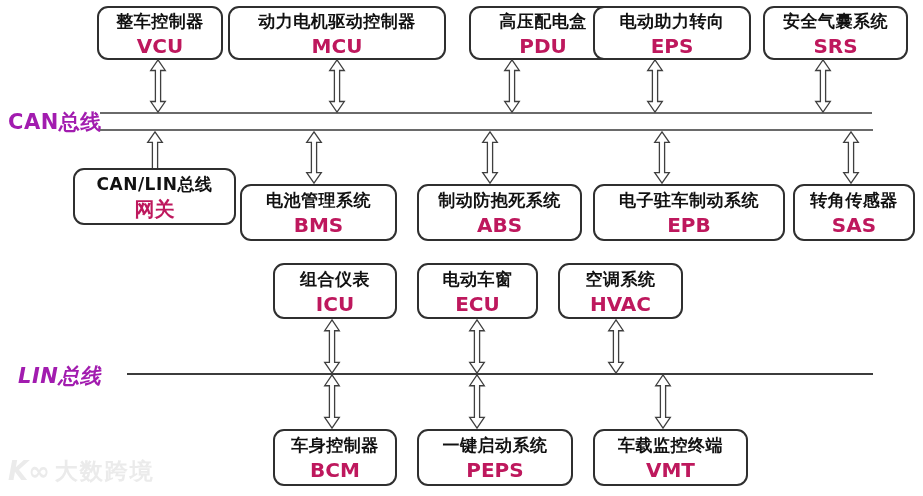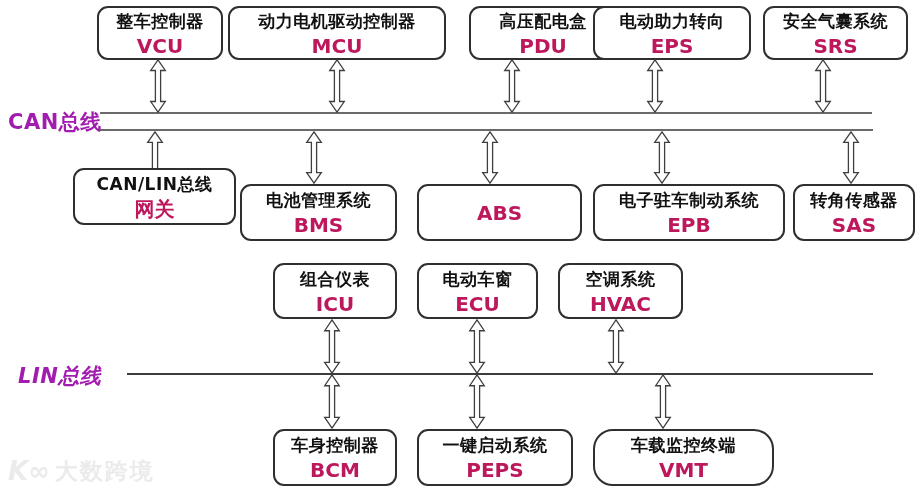--- a/index.html
+++ b/index.html
@@ -138,20 +138,21 @@
 
   <div class="node" style="left:73px;top:168px;width:163px;height:57px;">
     <div class="l1">CAN/LIN总线</div>
     <div class="l2">网关</div>
   </div>
   <div class="node" style="left:240px;top:184px;width:157px;height:57px;">
     <div class="l1">电池管理系统</div>
     <div class="l2">BMS</div>
   </div>
   <div class="node" style="left:417px;top:184px;width:165px;height:57px;">
+    <div class="l1">制动防抱死系统</div>
     <div class="l2">ABS</div>
   </div>
   <div class="node" style="left:593px;top:184px;width:192px;height:57px;">
     <div class="l1">电子驻车制动系统</div>
     <div class="l2">EPB</div>
   </div>
   <div class="node" style="left:793px;top:184px;width:122px;height:57px;">
     <div class="l1">转角传感器</div>
     <div class="l2">SAS</div>
   </div>
@@ -190,21 +191,21 @@
     </svg>
 
   <div class="node" style="left:273px;top:429px;width:124px;height:57px;">
     <div class="l1">车身控制器</div>
     <div class="l2">BCM</div>
   </div>
   <div class="node" style="left:417px;top:429px;width:156px;height:57px;">
     <div class="l1">一键启动系统</div>
     <div class="l2">PEPS</div>
   </div>
-  <div class="node" style="left:593px;top:429px;width:181px;height:57px;border-radius:20px;">
+  <div class="node" style="left:593px;top:429px;width:155px;height:57px;">
     <div class="l1">车载监控终端</div>
     <div class="l2">VMT</div>
   </div>
 
   <div class="watermark">
     <span class="wm-logo">K∞</span>
     <span class="wm-text">大数跨境</span>
   </div>
 
 </div>

